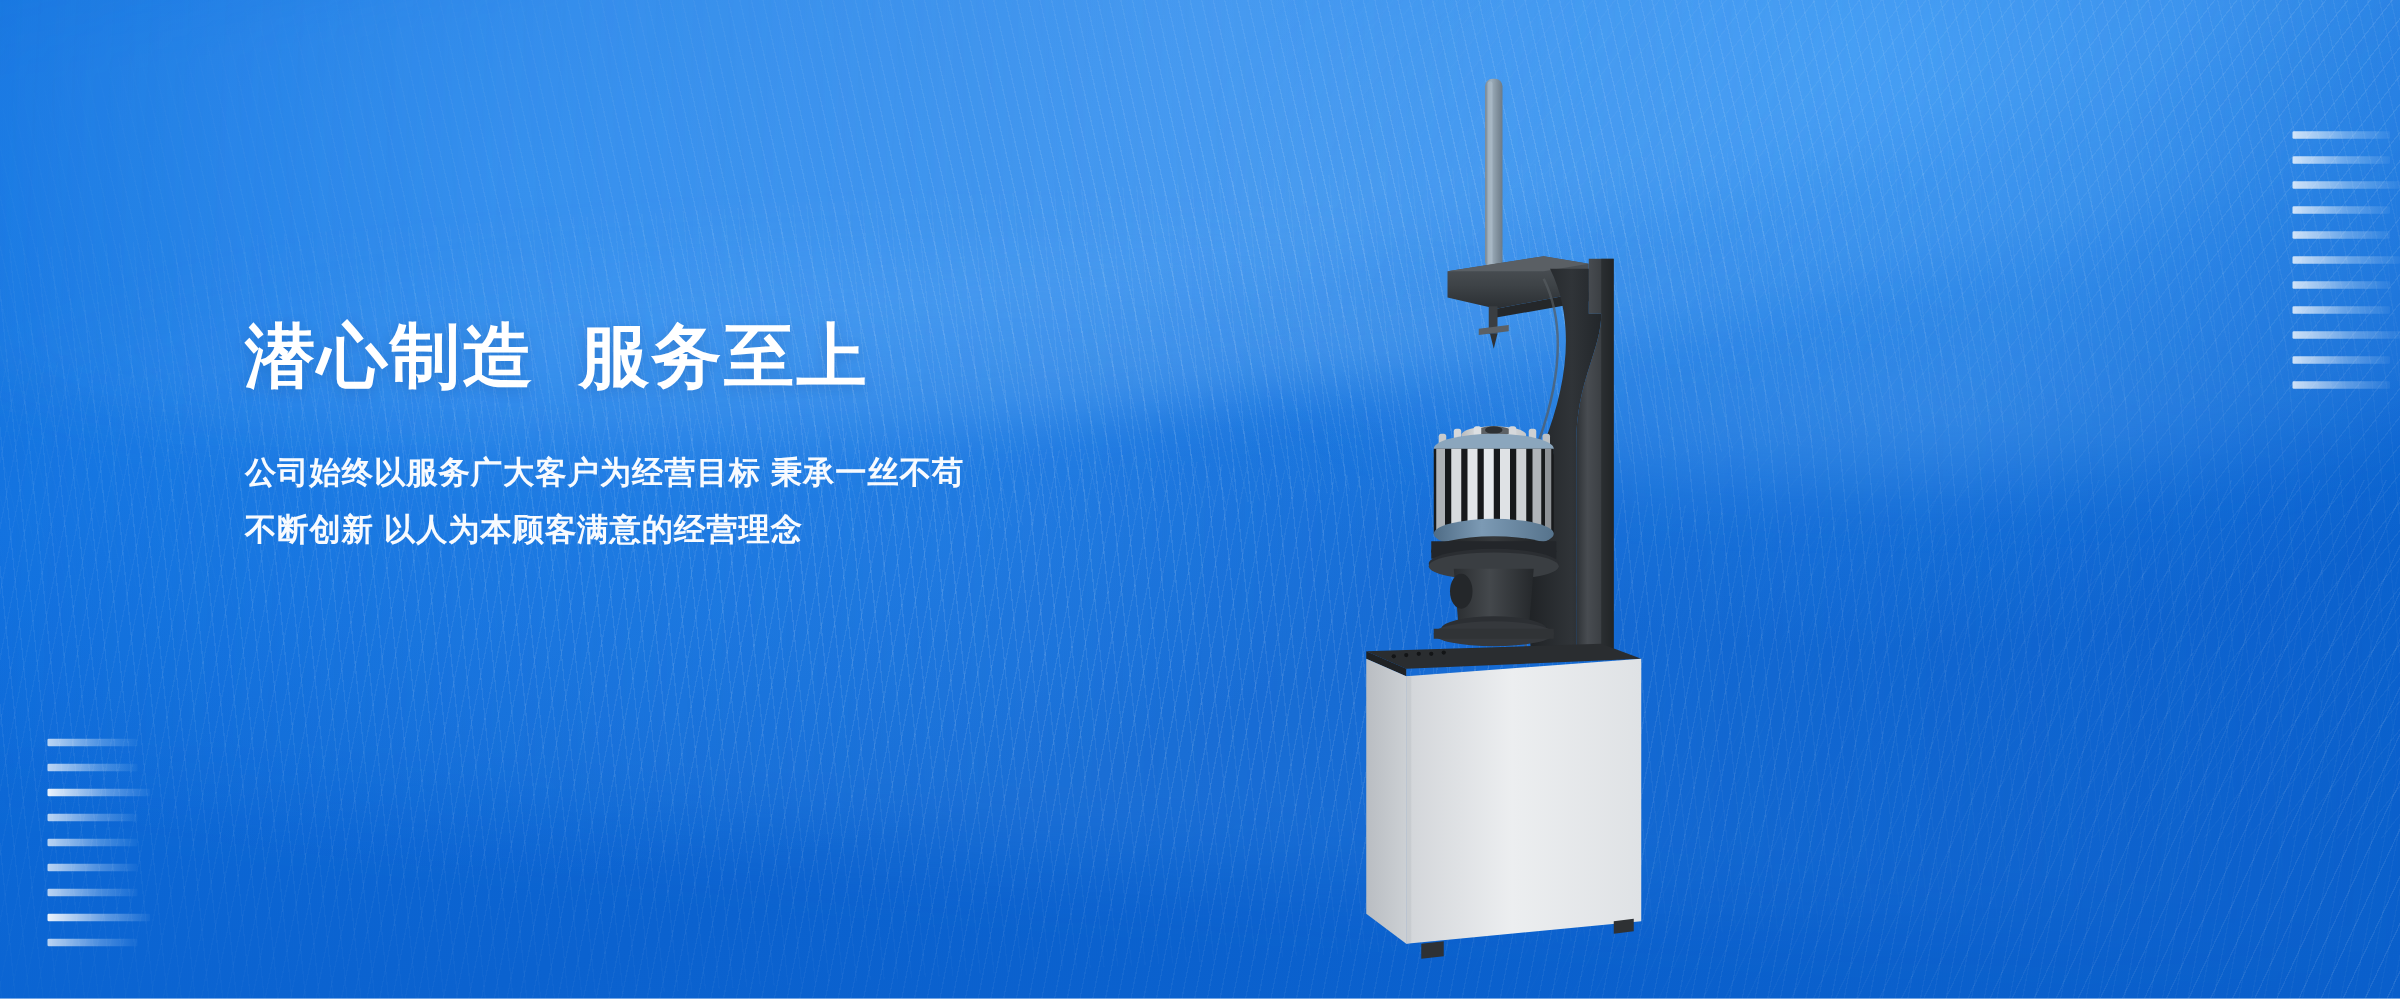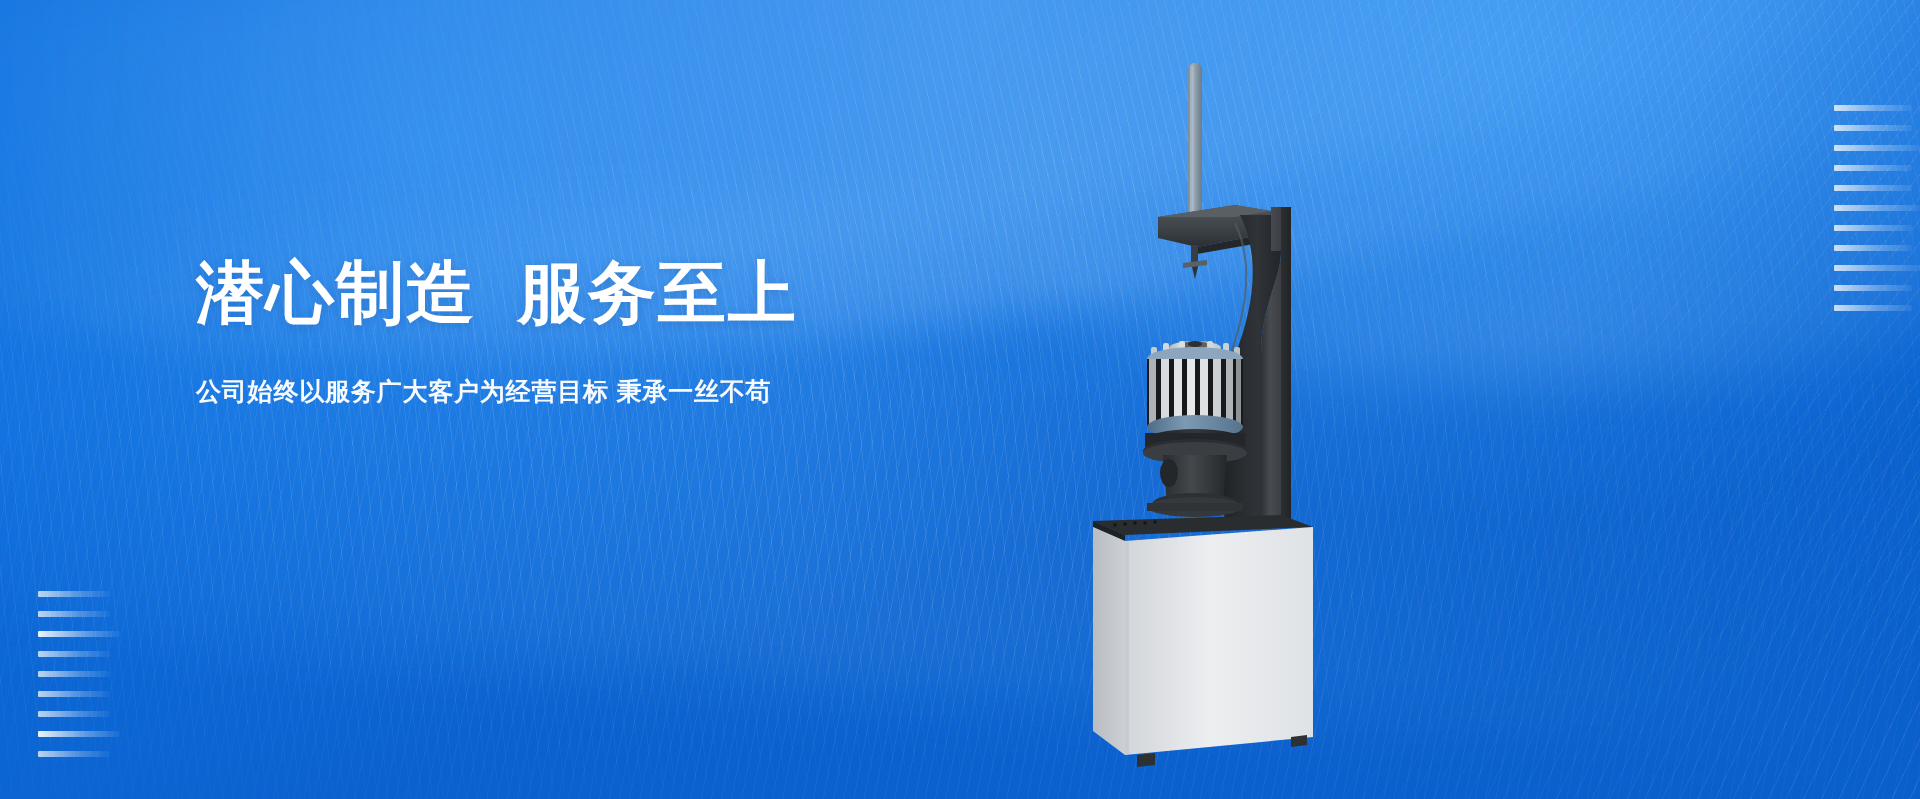--- a/index.html
+++ b/index.html
@@ -112,21 +112,21 @@
   .bar-stack-left .bar{
     width:72px;
     background:linear-gradient(90deg, rgba(255,255,255,.72) 0%, rgba(255,255,255,.26) 58%, rgba(255,255,255,.03) 100%);
   }
   .bar-stack-left .bar.lg{ width:82px;
     background:linear-gradient(90deg, rgba(255,255,255,.92) 0%, rgba(255,255,255,.34) 58%, rgba(255,255,255,.04) 100%); }
 
   
   .copy{ position:absolute; left:196px; top:254px; z-index:8; }
   .headline{
-    font-size:68px;
+    font-size:56px;
     font-weight:bold;
     color:#ffffff;
     letter-spacing:2px;
     line-height:1.12;
     white-space:pre;
     text-shadow:0 2px 10px rgba(0,40,100,.18);
   }
   .subcopy{ margin-top:38px; }
   .subline{
     font-size:25px;
@@ -182,20 +182,21 @@
     <span class="bar"></span>
     <span class="bar"></span>
     <span class="bar lg"></span>
     <span class="bar"></span>
   </div>
 
   <div class="copy">
     <div class="headline">潜心制造  服务至上</div>
     <div class="subcopy">
       <div class="subline">公司始终以服务广大客户为经营目标 秉承一丝不苟</div>
+      <div class="subline">不断创新 以人为本顾客满意的经营理念</div>
     </div>
   </div>
 
   <div class="machine">
     <svg viewBox="0 0 260 720" xmlns="http://www.w3.org/2000/svg">
       <defs>
         <linearGradient id="gRod" x1="0" y1="0" x2="1" y2="0">
           <stop offset="0%" stop-color="#7b8b99"></stop>
           <stop offset="35%" stop-color="#9daebb"></stop>
           <stop offset="75%" stop-color="#7e8d9a"></stop>

